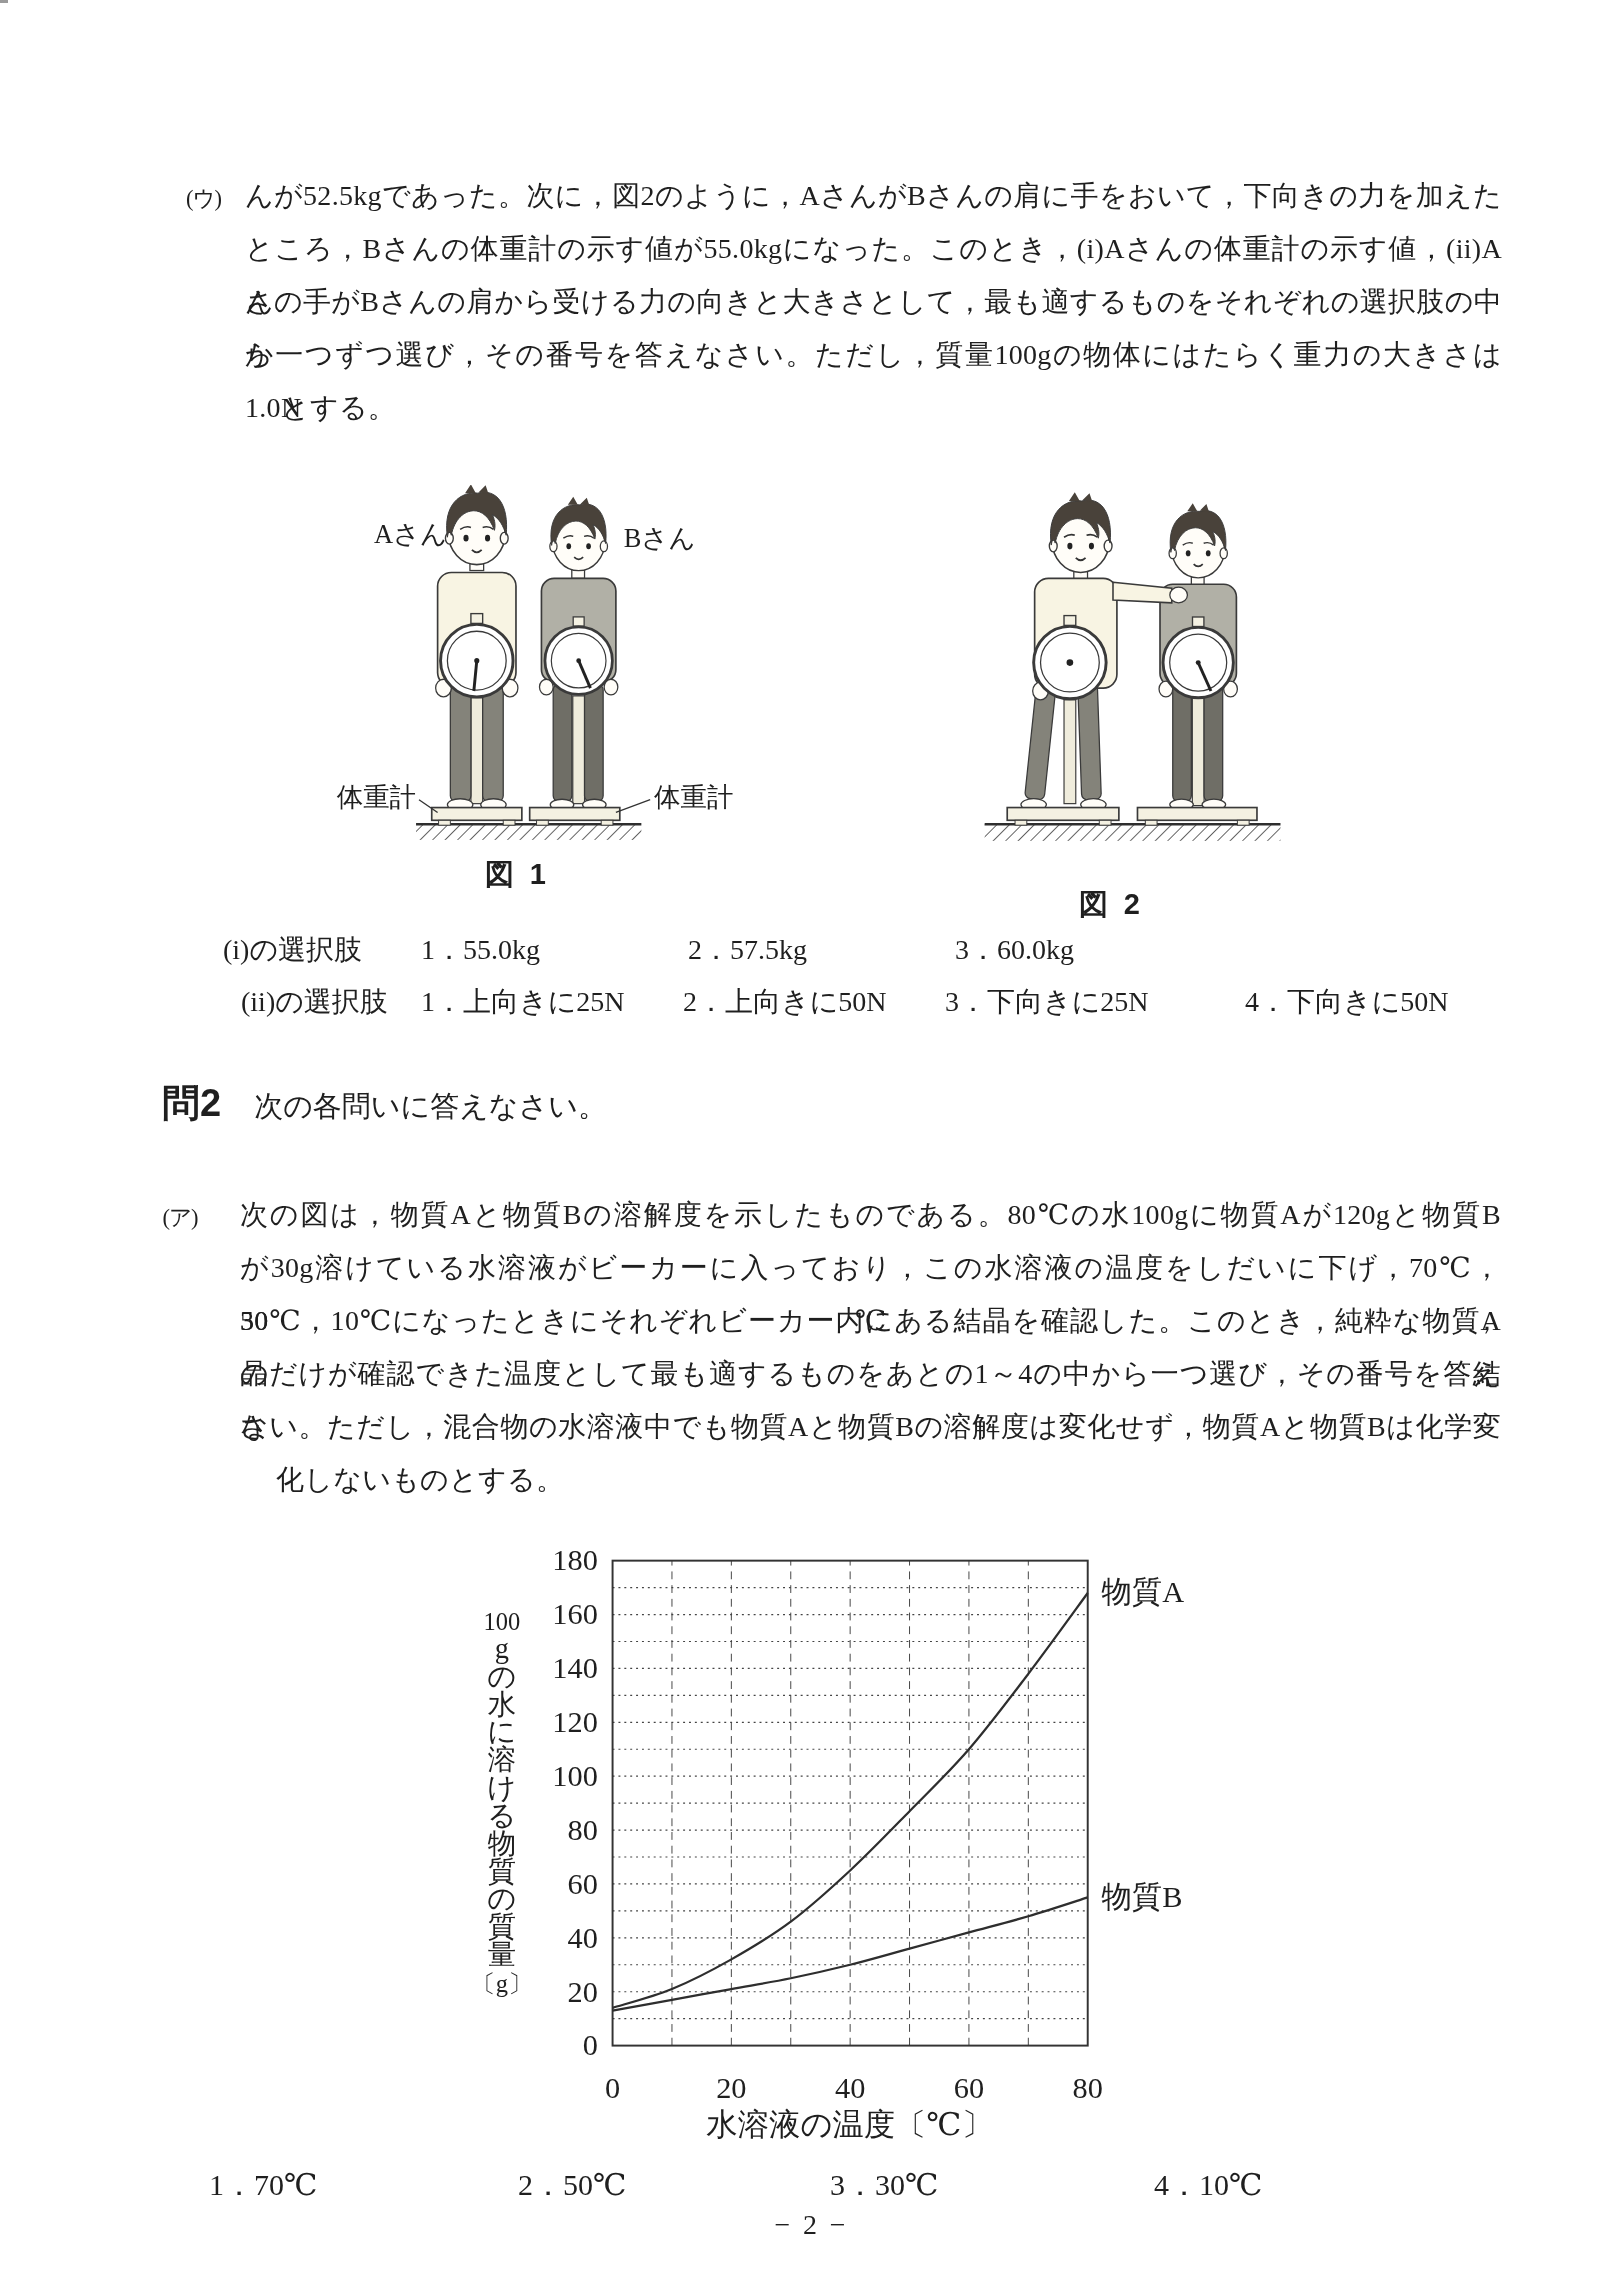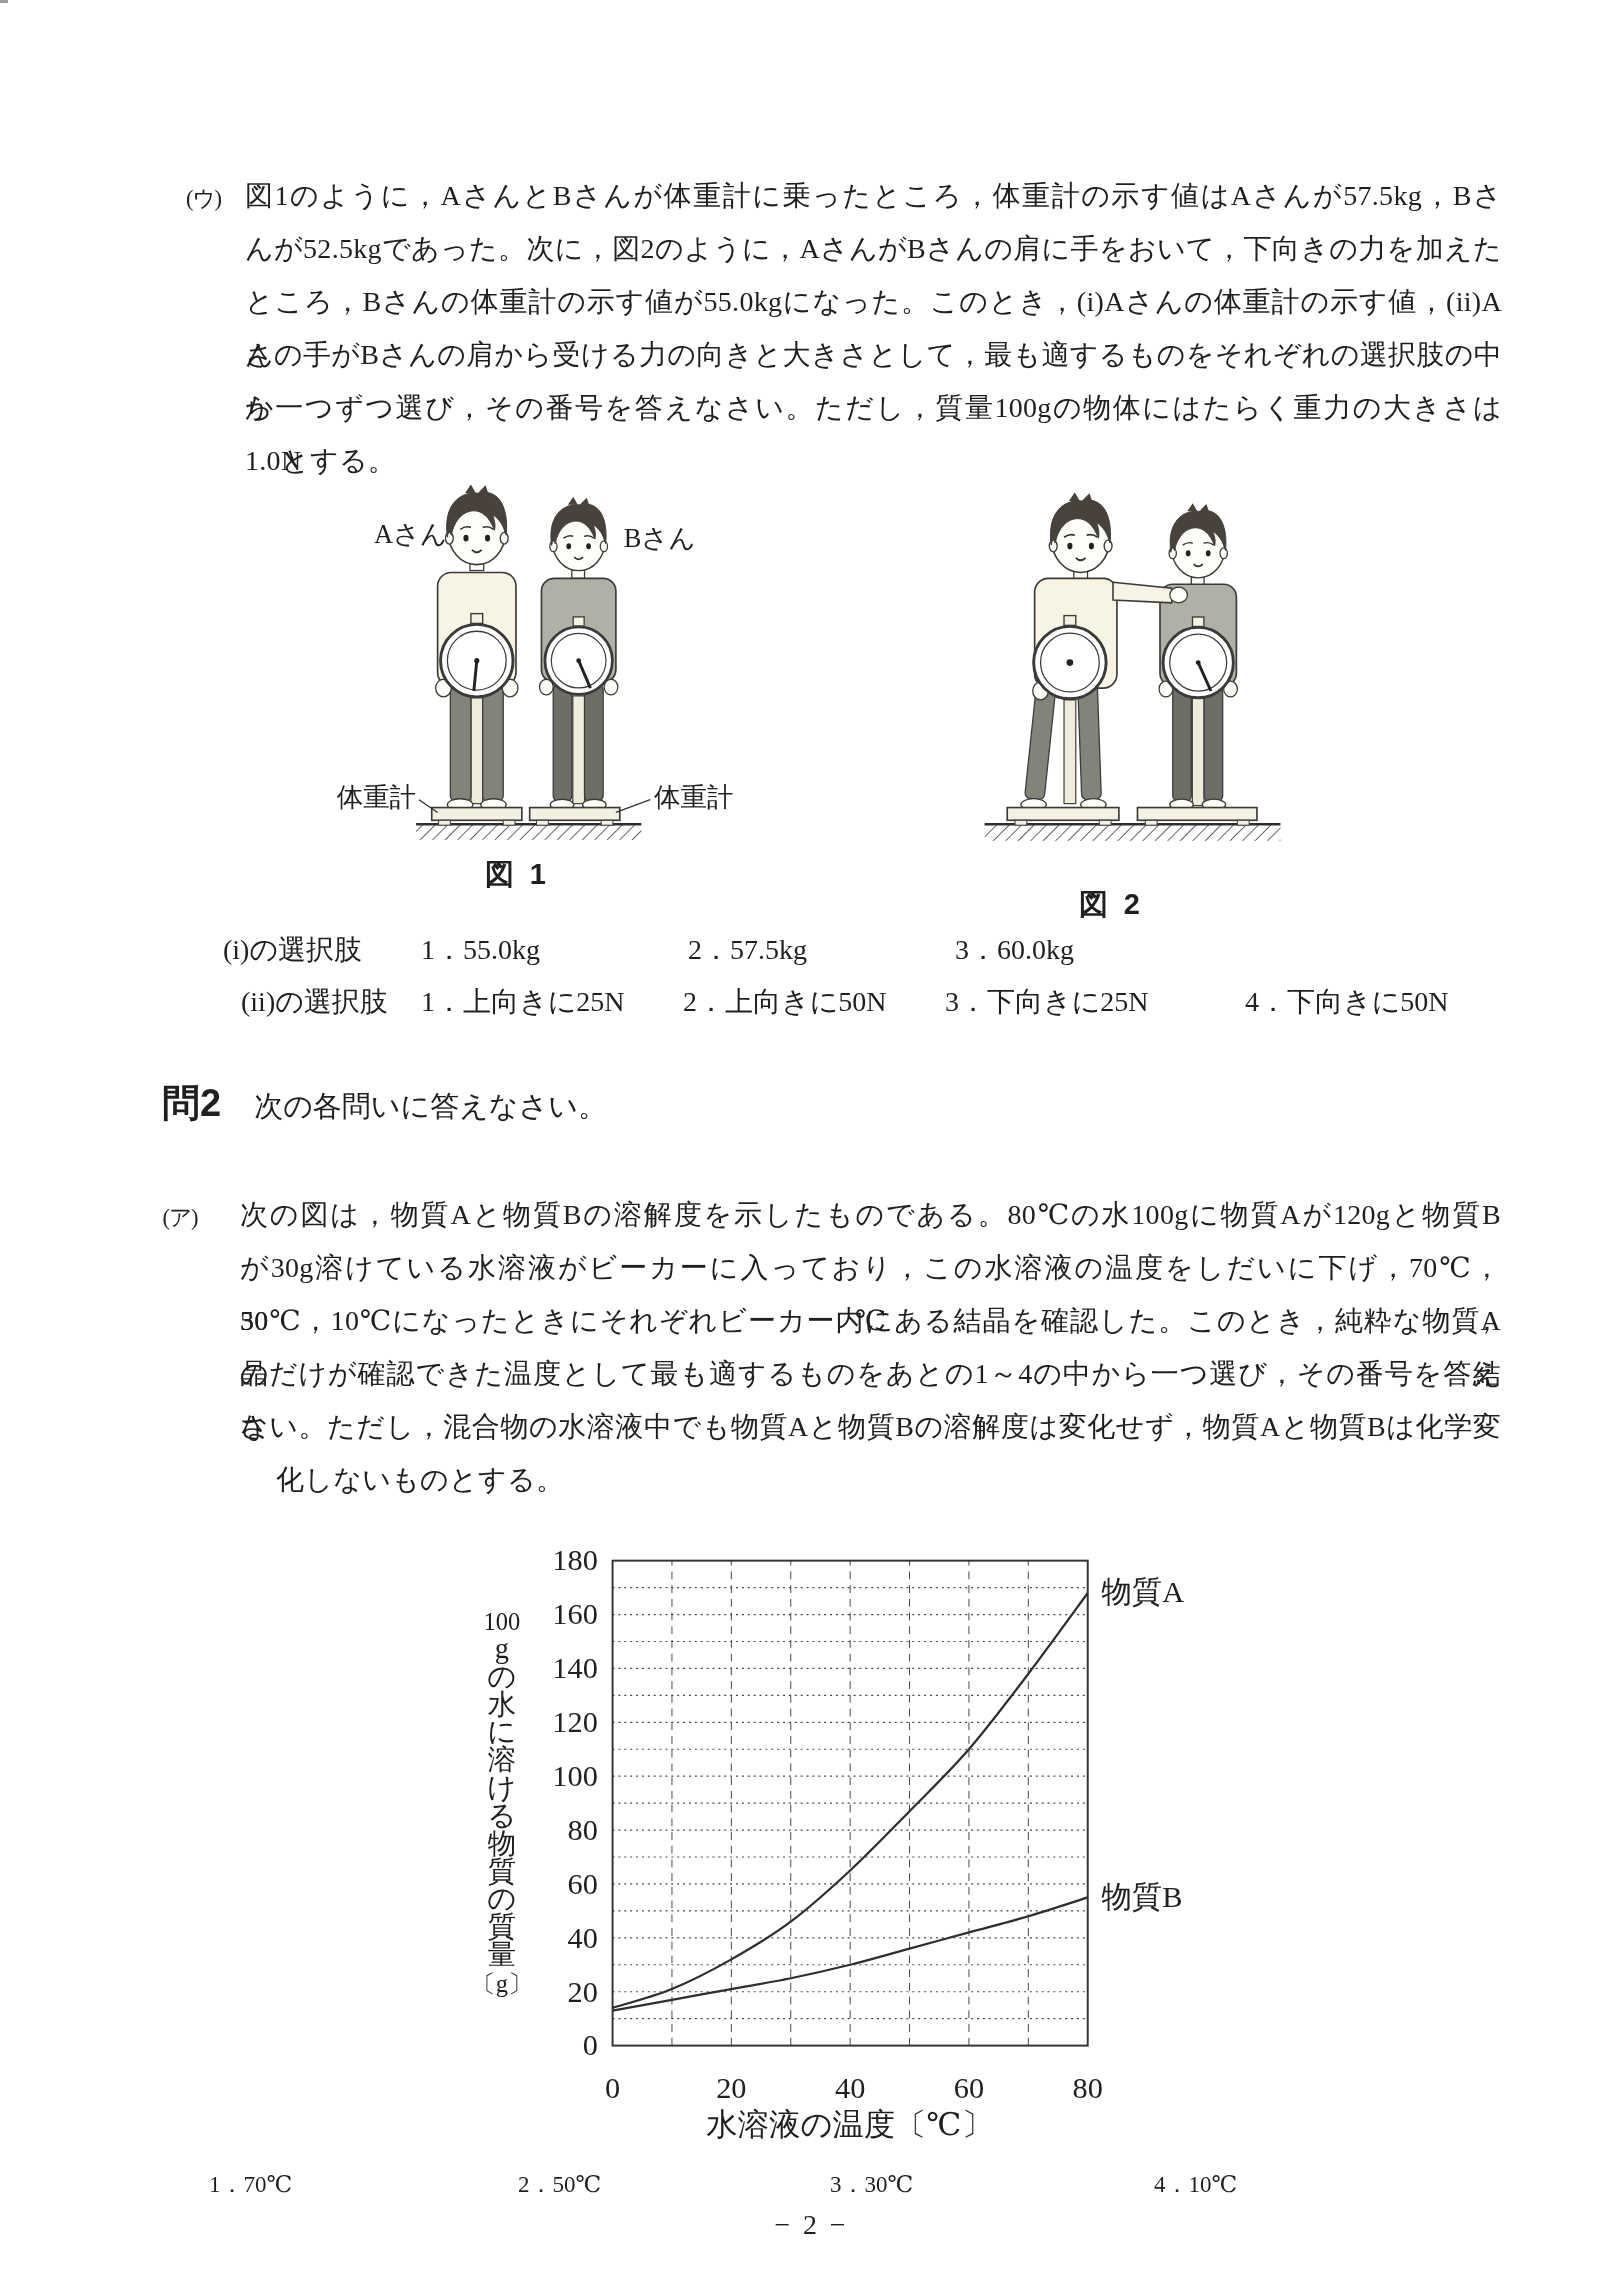--- a/index.html
+++ b/index.html
@@ -22,21 +22,20 @@
 
 <div class="page">
 
   <div class="abs artifact" style="left:0;top:398;width:7.8px;height:2.9px;"></div>
   <div class="abs artifact" style="left:0;top:428;width:5.9px;height:2.9px;"></div>
   <div class="abs artifact" style="left:0;top:1286;width:5.9px;height:2.9px;"></div>
 
   <div class="abs" style="left:186px;top:169px;width:1315px;">
     <span class="abs marker" style="left:0;top:13.7px;">(ウ)</span>
     <div class="abs" style="left:59px;top:0;width:1257px;">
-      <div class="jline">図1のように，AさんとBさんが体重計に乗ったところ，体重計の示す値はAさんが57.5kg，Bさ</div>
       <div class="jline">んが52.5kgであった。次に，図2のように，AさんがBさんの肩に手をおいて，下向きの力を加えた</div>
       <div class="jline">ところ，Bさんの体重計の示す値が55.0kgになった。このとき，(i)Aさんの体重計の示す値，(ii)Aさ</div>
       <div class="jline">んの手がBさんの肩から受ける力の向きと大きさとして，最も適するものをそれぞれの選択肢の中か</div>
       <div class="jline">ら一つずつ選び，その番号を答えなさい。ただし，質量100gの物体にはたらく重力の大きさは1.0N</div>
       <div class="jline last">とする。</div>
     </div>
   </div>
 
   <svg class="abs" style="left:323px;top:485px;" width="431" height="412" viewBox="330 495 440 420">
     <defs>
@@ -254,21 +253,21 @@
         <text x="512" y="1947" font-size="29" text-anchor="middle">の</text>
         <text x="512" y="1975.4" font-size="29" text-anchor="middle">質</text>
         <text x="512" y="2003.8" font-size="29" text-anchor="middle">量</text>
         <text x="512" y="2032.2" font-size="25" text-anchor="middle">〔g〕</text>
       </g>
     <text x="867" y="2178" font-size="32" text-anchor="middle">水溶液の温度〔℃〕</text>
     <text x="1124" y="1634" font-size="31">物質A</text>
     <text x="1124" y="1946" font-size="31">物質B</text>
   </svg>
 
-  <div class="abs choice-row" style="left:0;top:2168px;width:1621px;font-size:23px;">
+  <div class="abs choice-row" style="left:0;top:2168px;width:1621px;font-size:30px;">
     <span style="left:209px;">1．70℃</span>
     <span style="left:518px;">2．50℃</span>
     <span style="left:830px;">3．30℃</span>
     <span style="left:1154px;">4．10℃</span>
   </div>
 
   <div class="abs" style="left:743px;top:2209px;width:137px;text-align:center;font-size:28px;letter-spacing:2.9px;">− 2 −</div>
 
 </div>
 

